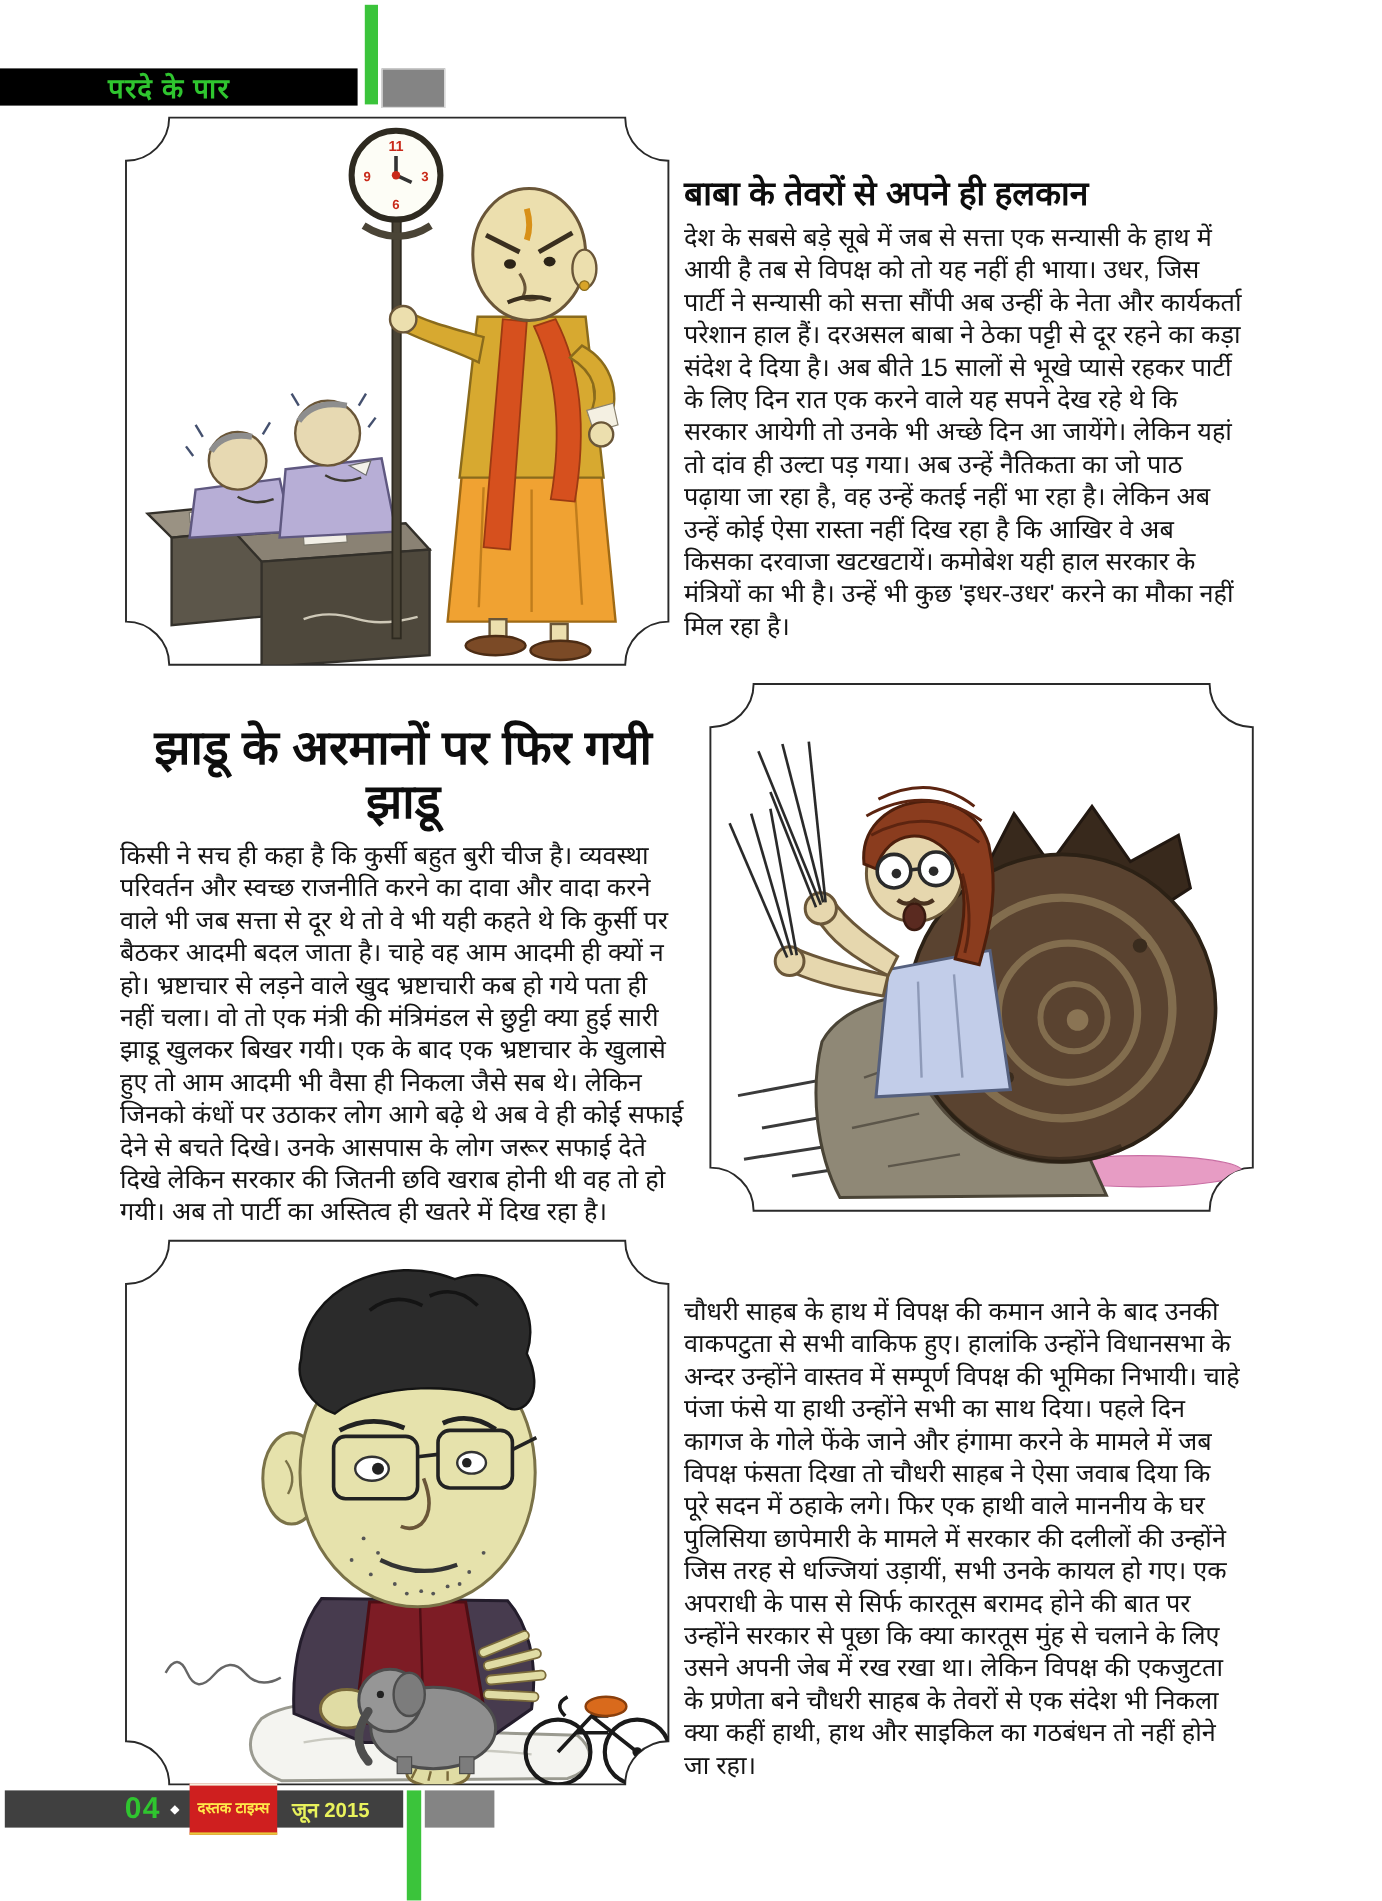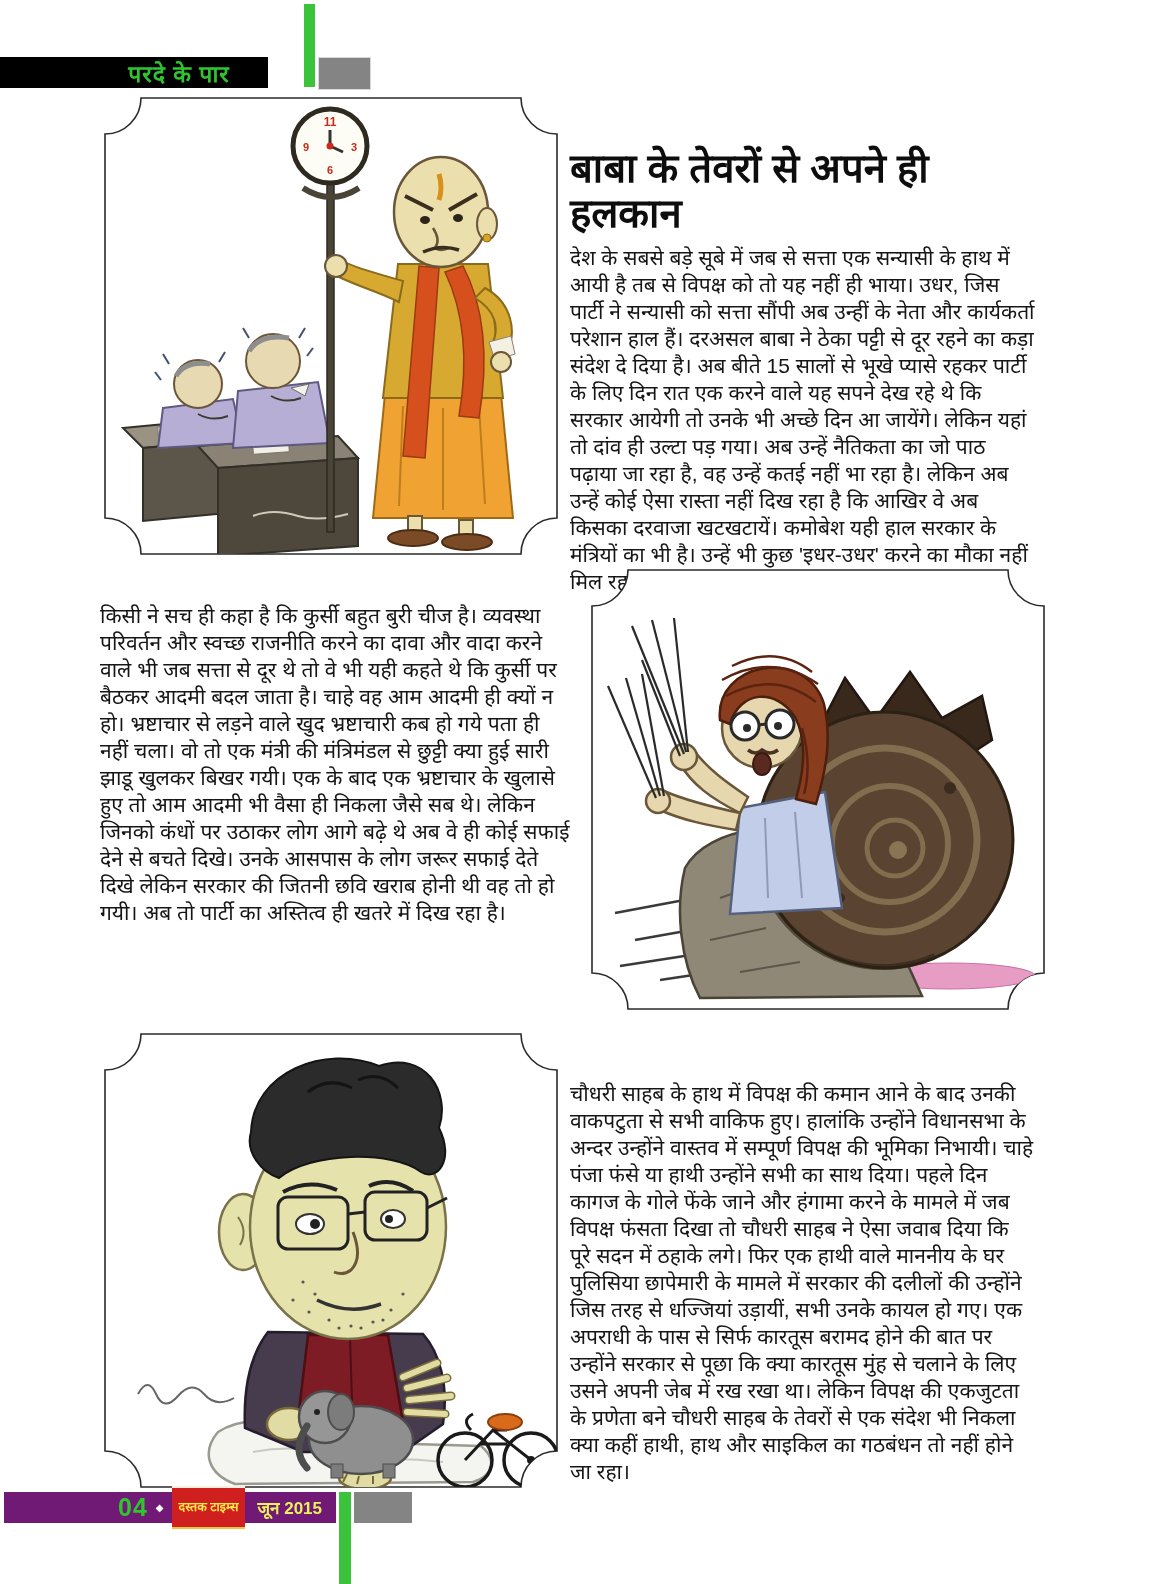--- a/index.html
+++ b/index.html
@@ -2,45 +2,45 @@
 <html><head>
 <meta charset="utf-8">
 <style>
   html,body{margin:0;padding:0;background:#ffffff;}
   .page{
     position:relative;width:1152px;height:1584px;background:#ffffff;
     font-family:"Liberation Sans",sans-serif;overflow:hidden;
   }
   
   .hdr-black{
-    position:absolute;left:0;top:57px;width:268px;height:31px;background:#000;
-    display:flex;align-items:center;justify-content:center;
+    position:absolute;left:0;top:57px;width:298px;height:31px;background:#000;
+    display:flex;align-items:center;
   }
   .hdr-label{
     color:#2fc52f;font-size:23px;font-weight:bold;letter-spacing:1px;
     padding-left:90px;white-space:nowrap;
   }
   .hdr-green{position:absolute;left:304px;top:4px;width:11px;height:83px;background:#3bc43b;}
   .hdr-gray{position:absolute;left:318px;top:57px;width:51px;height:31px;background:#848484;border:1px solid #d8d8d8;}
   
   .frame{position:absolute;}
   
   .article{position:absolute;color:#101010;}
   .a-title{font-weight:bold;color:#0d0d0d;line-height:1.12;margin:0 0 8px 0;}
   .a-body{font-size:21px;line-height:27px;text-align:left;color:#151515;}
   #art1{left:570px;top:146px;width:466px;}
-  #art1 .a-title{font-size:40px;}
+  #art1 .a-title{font-size:28px;}
   #art2{left:100px;top:602px;width:472px;}
   #art2 .a-title{font-size:40px;text-align:center;}
   #art3{left:570px;top:1080px;width:464px;}
   #art3 .a-title{font-size:37px;text-align:center;margin-bottom:18px;}
   
   .ftr-black{
-    position:absolute;left:4px;top:1492px;width:332px;height:31px;background:#701a75;
-    display:flex;align-items:center;justify-content:center;
+    position:absolute;left:4px;top:1492px;width:332px;height:31px;background:#404040;
+    display:flex;align-items:center;
   }
   .ftr-num{color:#2fc52f;font-size:25px;font-weight:bold;margin-left:100px;letter-spacing:1px;}
   .ftr-diamond{color:#ffffff;font-size:10px;margin:0 8px;}
   .ftr-logo{
     background:#cf1f1f;color:#ffe84a;font-size:12.5px;font-weight:bold;
     padding:13px 7px;border-top:2px solid #f5f0e0;border-bottom:2px solid #e8c93c;
     white-space:nowrap;line-height:1.1;
   }
   .ftr-date{color:#e9f25c;font-size:17px;font-weight:bold;margin-left:12px;white-space:nowrap;}
   .ftr-green{position:absolute;left:339px;top:1492px;width:12px;height:92px;background:#3bc43b;}
@@ -138,20 +138,21 @@
       </g>
     </g>
   </svg>
 
   <div class="article" id="art1">
     <h1 class="a-title">बाबा के तेवरों से अपने ही हलकान</h1>
     <div class="a-body">देश के सबसे बड़े सूबे में जब से सत्ता एक सन्यासी के हाथ में आयी है तब से विपक्ष को तो यह नहीं ही भाया। उधर, जिस पार्टी ने सन्यासी को सत्ता सौंपी अब उन्हीं के नेता और कार्यकर्ता परेशान हाल हैं। दरअसल बाबा ने ठेका पट्टी से दूर रहने का कड़ा संदेश दे दिया है। अब बीते 15 सालों से भूखे प्यासे रहकर पार्टी के लिए दिन रात एक करने वाले यह सपने देख रहे थे कि सरकार आयेगी तो उनके भी अच्छे दिन आ जायेंगे। लेकिन यहां तो दांव ही उल्टा पड़ गया। अब उन्हें नैतिकता का जो पाठ पढ़ाया जा रहा है, वह उन्हें कतई नहीं भा रहा है। लेकिन अब उन्हें कोई ऐसा रास्ता नहीं दिख रहा है कि आखिर वे अब किसका दरवाजा खटखटायें। कमोबेश यही हाल सरकार के मंत्रियों का भी है। उन्हें भी कुछ 'इधर-उधर' करने का मौका नहीं मिल रहा है।</div>
   </div>
 
   <div class="article" id="art2">
+    <h1 class="a-title">झाडू के अरमानों पर फिर गयी झाडू</h1>
     <div class="a-body">किसी ने सच ही कहा है कि कुर्सी बहुत बुरी चीज है। व्यवस्था परिवर्तन और स्वच्छ राजनीति करने का दावा और वादा करने वाले भी जब सत्ता से दूर थे तो वे भी यही कहते थे कि कुर्सी पर बैठकर आदमी बदल जाता है। चाहे वह आम आदमी ही क्यों न हो। भ्रष्टाचार से लड़ने वाले खुद भ्रष्टाचारी कब हो गये पता ही नहीं चला। वो तो एक मंत्री की मंत्रिमंडल से छुट्टी क्या हुई सारी झाडू खुलकर बिखर गयी। एक के बाद एक भ्रष्टाचार के खुलासे हुए तो आम आदमी भी वैसा ही निकला जैसे सब थे। लेकिन जिनको कंधों पर उठाकर लोग आगे बढ़े थे अब वे ही कोई सफाई देने से बचते दिखे। उनके आसपास के लोग जरूर सफाई देते दिखे लेकिन सरकार की जितनी छवि खराब होनी थी वह तो हो गयी। अब तो पार्टी का अस्तित्व ही खतरे में दिख रहा है।</div>
   </div>
 
   <svg class="frame" style="left:590px;top:568px;" width="456" height="443" viewBox="0 0 456 443">
     <defs>
         <clipPath id="clip2">
           <path d="M 38 2 H 418 A 36 36 0 0 0 454 38 V 405 A 36 36 0 0 0 418 441 H 38 A 36 36 0 0 0 2 405 V 38 A 36 36 0 0 0 38 2 Z"></path>
         </clipPath>
       </defs>
     <path d="M 38 2 H 418 A 36 36 0 0 0 454 38 V 405 A 36 36 0 0 0 418 441 H 38 A 36 36 0 0 0 2 405 V 38 A 36 36 0 0 0 38 2 Z" fill="#ffffff" stroke="#2a2a2a" stroke-width="1.6"></path>

